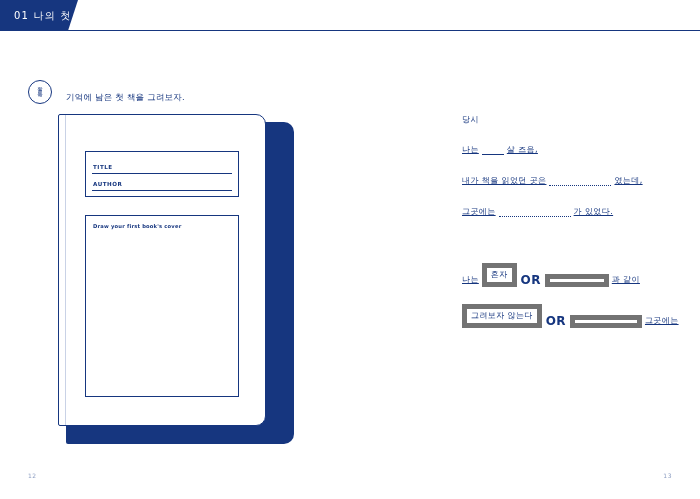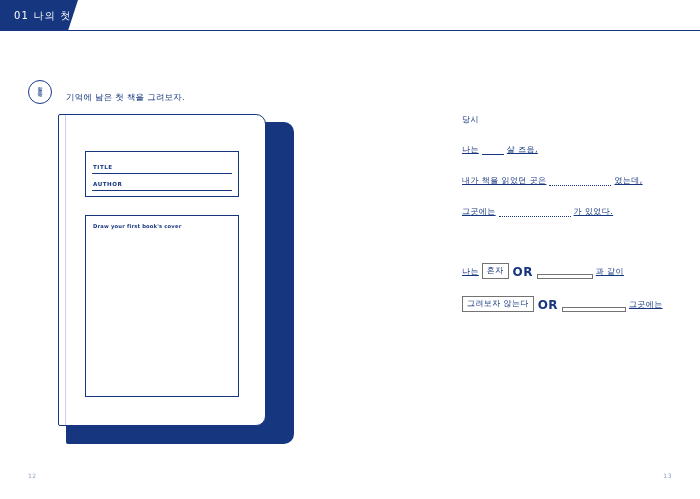--- a/index.html
+++ b/index.html
@@ -197,21 +197,21 @@
   .gap-xl {
     display: inline-block;
     border-bottom: 1px dotted #16367f;
     width: 72px;
     margin: 0 3px 2px 3px;
   }
   .spacer { height: 26px; }
 
   .choice {
     display: inline-block;
-    border: 1px solid #737373;
+    border: 5px solid #737373;
     padding: 1px 4px 2px 4px;
     font-size: 8px;
     line-height: 11px;
     background: #ffffff;
   }
   .choice.blank {
     min-width: 46px;
   }
   .choice.blank-wide {
     min-width: 54px;

